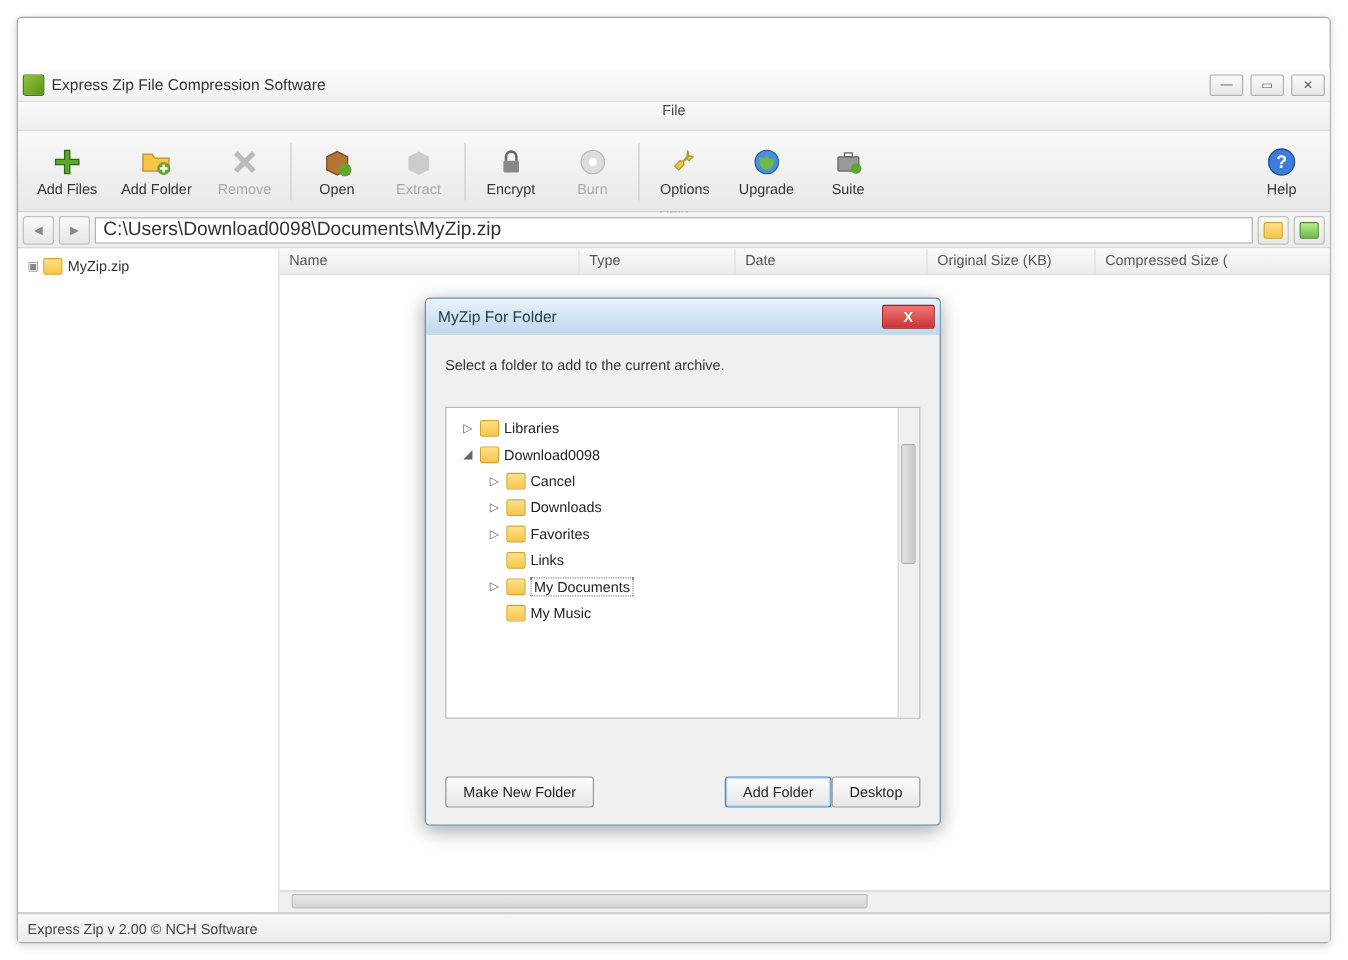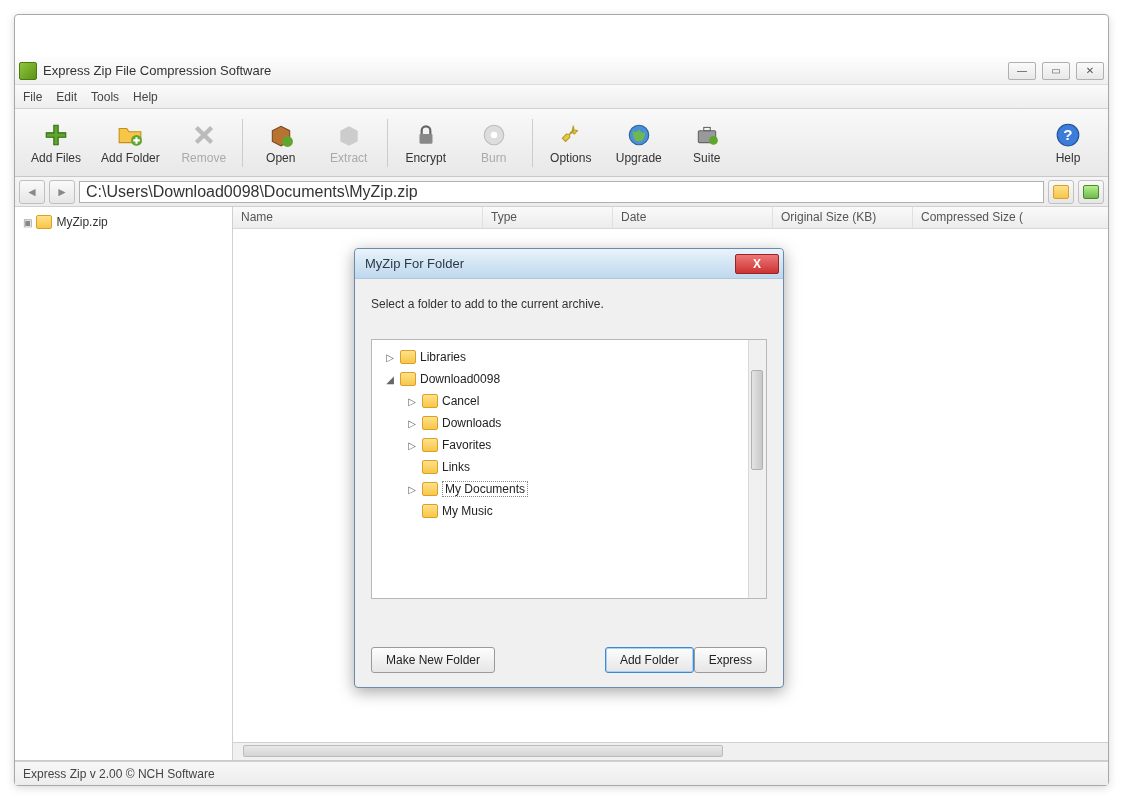--- a/index.html
+++ b/index.html
@@ -51,20 +51,21 @@
 }
 .menubar {
   height: 24px;
   background: linear-gradient(#fafafa,#eee);
   border-bottom: 1px solid #d0d0d0;
   display: flex;
   align-items: center;
   padding: 0 8px;
   gap: 14px;
   color: #444;
+  flex-direction: column;
 }
 .menubar span { cursor: default; }
 .toolbar {
   height: 68px;
   background: linear-gradient(#f9f9f9,#e8e8e8);
   border-bottom: 1px solid #c8c8c8;
   display: flex;
   align-items: center;
   padding: 0 6px;
 }
@@ -503,15 +504,15 @@
         </div>
       <div class="vscroll">
         <div class="vthumb"></div>
       </div>
     </div>
   </div>
   <div class="dbuttons">
     <div class="dbtn">Make New Folder</div>
     <div class="sp"></div>
     <div class="dbtn primary">Add Folder</div>
-    <div class="dbtn">Express</div>
+    <div class="dbtn">Desktop</div>
   </div>
 </div>
 
 </body></html>

